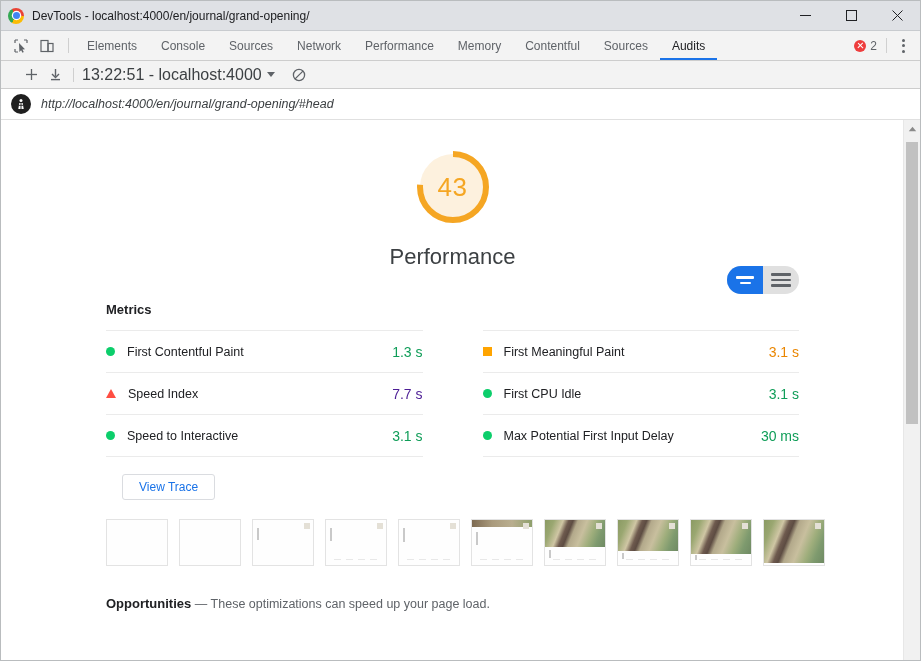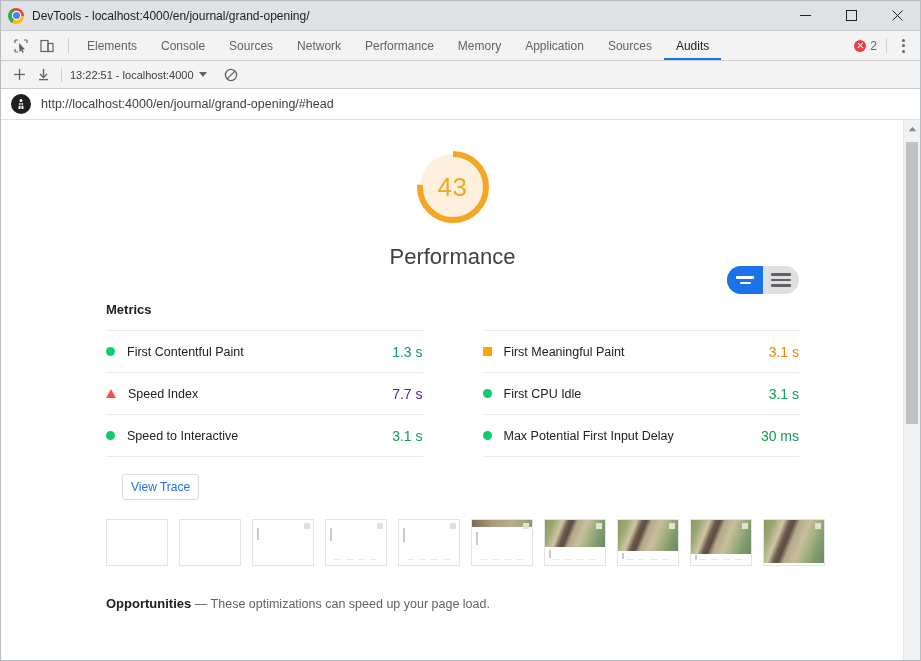--- a/index.html
+++ b/index.html
@@ -105,21 +105,21 @@
     display: flex; flex-direction: column; align-items: center; justify-content: center; gap: 2.5px;
   }
   .kebab i { width: 3px; height: 3px; border-radius: 50%; background: #5f6368; display: block; }
 
   
   .audit-toolbar {
     height: 27px; min-height: 27px;
     background: #f3f3f3;
     display: flex; align-items: center;
     border-bottom: 1px solid #cdcdcd;
-    font-size: 11px; color: #3c4043;
+    font-size: 16px; color: #3c4043; padding-left: 12px;
   }
   .atb-icon {
     width: 24px; height: 27px;
     display: flex; align-items: center; justify-content: center;
     color: #5f6368;
   }
   .atb-icon.first { margin-left: 6px; }
   .atb-sep { width: 1px; height: 14px; background: #cfcfcf; margin: 0 8px 0 6px; }
   .atb-select { display: flex; align-items: center; gap: 5px; }
   .atb-caret {
@@ -135,21 +135,21 @@
     display: flex; align-items: center;
     border-bottom: 1px solid #e0e0e0;
   }
   .lh-logo {
     width: 20px; height: 20px; border-radius: 50%;
     background: #1f1f1f; margin: 0 10px 0 10px;
     flex: none; position: relative;
     display: flex; align-items: center; justify-content: center;
   }
   .lh-logo svg { display: block; }
-  .url-text { font-size: 12.5px; color: #3c4043; }
+  .url-text { font-size: 12.5px; color: #3c4043; font-style: italic; }
 
   
   .report-wrap { flex: 1; position: relative; overflow: hidden; background: #fff; }
   .report {
     position: absolute; inset: 0 16px 0 0;
     overflow: hidden;
   }
   .gauge-block {
     padding-top: 26px;
     display: flex; flex-direction: column; align-items: center;
@@ -206,21 +206,21 @@
   .sq { width: 9px; height: 9px; flex: none; }
   .tri {
     width: 0; height: 0; flex: none;
     border-left: 5.5px solid transparent; border-right: 5.5px solid transparent;
     border-bottom: 9.5px solid #ff4e42;
   }
   .metrics-bottomline { border-top: 1px solid #ebebeb; }
 
   .view-trace {
     display: inline-block; margin-top: 17px; margin-left: 16px;
-    padding: 5px 8px;
+    padding: 5px 16px;
     border: 1px solid #dadce0; border-radius: 3px;
     background: #fff; color: #1a73e8; font-size: 12px;
   }
   .estimate-note {
     margin-top: 22px; font-size: 12px; color: #5f6368;
   }
 
   .filmstrip {
     display: flex; gap: 11px; margin-top: 19px;
   }
@@ -327,21 +327,21 @@
       <div class="tab">
           <span>Network</span>
         </div>
       <div class="tab">
           <span>Performance</span>
         </div>
       <div class="tab">
           <span>Memory</span>
         </div>
       <div class="tab">
-          <span>Application</span>
+          <span>Contentful</span>
         </div>
       <div class="tab">
           <span>Sources</span>
         </div>
       <div class="tab active">
           <span>Audits</span>
         </div>
     </div>
     <div class="errbadge">
       <span class="errdot"></span>

